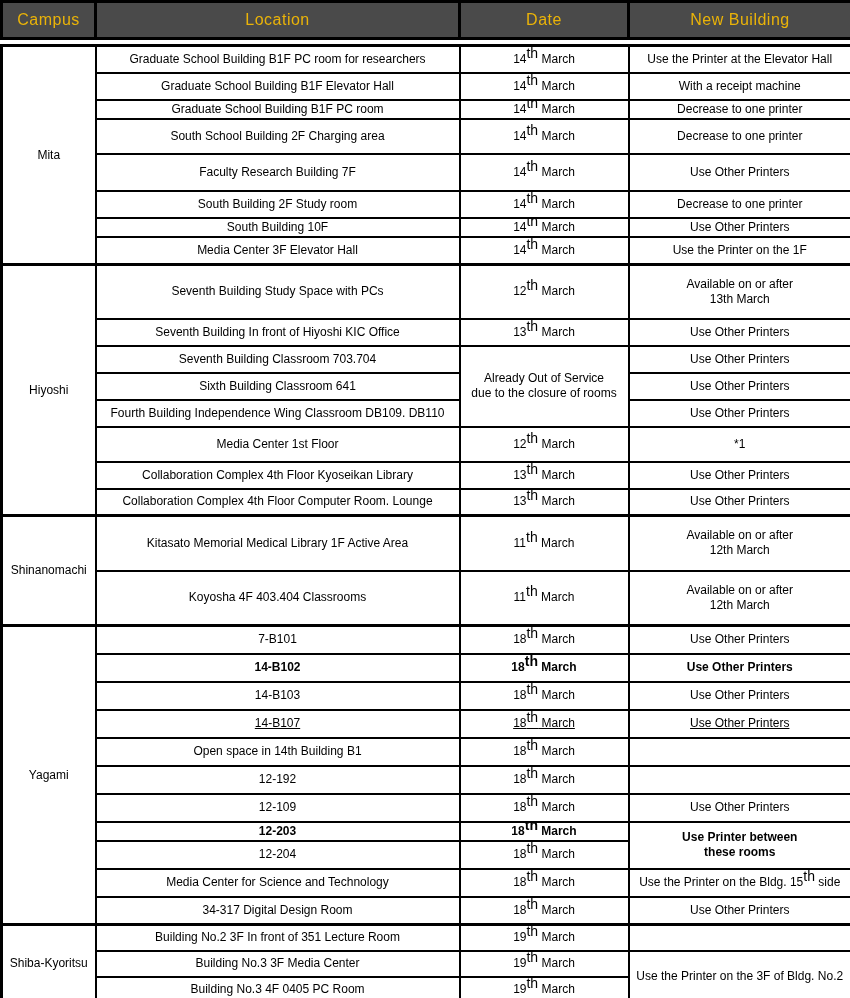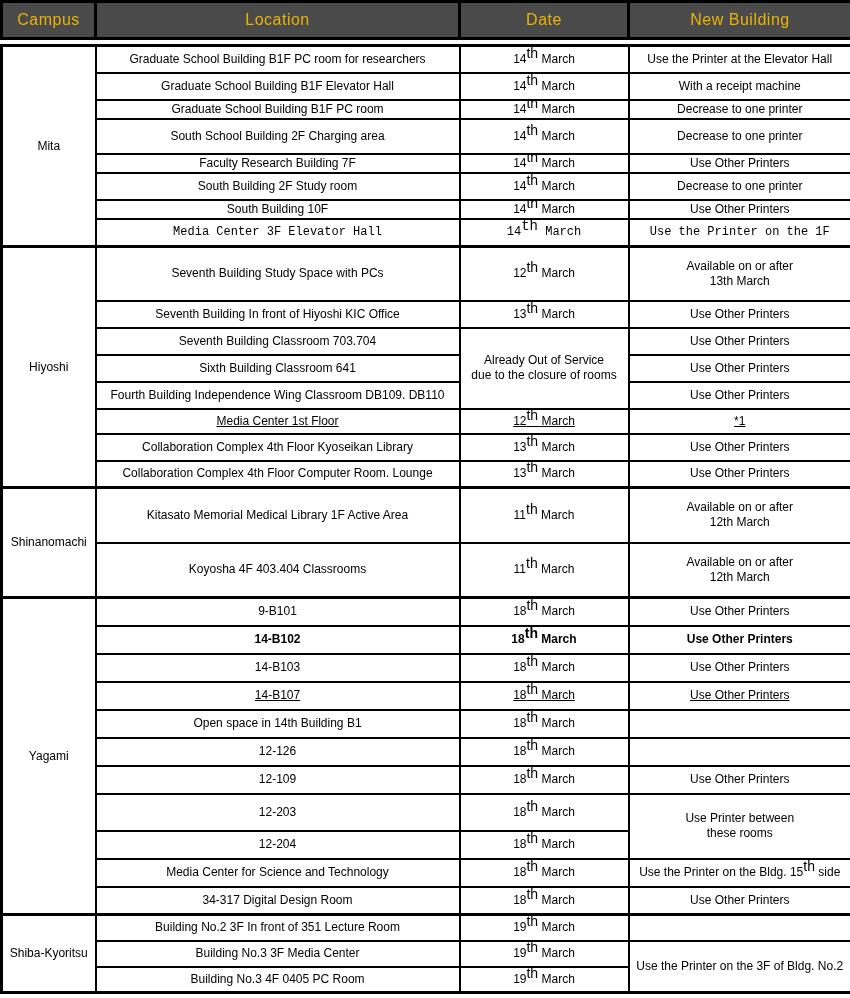--- a/index.html
+++ b/index.html
@@ -108,36 +108,36 @@
         <tr style="height: 16px; margin-top: 32px;">
           <td class="location-cell">Graduate School Building B1F PC room</td>
           <td class="date-cell">14<sup>th</sup> March</td>
           <td class="service-cell">Decrease to one printer</td>
         </tr>
         <tr style="height: 35px;">
           <td class="location-cell">South School Building 2F Charging area</td>
           <td class="date-cell">14<sup>th</sup> March</td>
           <td class="service-cell">Decrease to one printer</td>
         </tr>
-        <tr style="height: 19px;">
+        <tr style="height: 37px;">
           <td class="location-cell">Faculty Research Building 7F</td>
           <td class="date-cell">14<sup>th</sup> March</td>
           <td class="service-cell">Use Other Printers</td>
         </tr>
         <tr style="height: 27px;">
           <td class="location-cell">South Building 2F Study room</td>
           <td class="date-cell">14<sup>th</sup> March</td>
           <td class="service-cell">Decrease to one printer</td>
         </tr>
         <tr style="height: 17px;">
           <td class="location-cell">South Building 10F</td>
           <td class="date-cell">14<sup>th</sup> March</td>
           <td class="service-cell">Use Other Printers</td>
         </tr>
-        <tr style="height: 28px; font-family: Liberation Mono, monospace;">
+        <tr style="height: 28px;">
           <td class="location-cell">Media Center 3F Elevator Hall</td>
           <td class="date-cell">14<sup>th</sup> March</td>
           <td class="service-cell">Use the Printer on the 1F</td>
         </tr>
         <tr class="group-start" style="height: 54px;">
           <td class="campus-cell" rowspan="8">Hiyoshi</td>
           <td class="location-cell">Seventh Building Study Space with PCs</td>
           <td class="date-cell">12<sup>th</sup> March</td>
           <td class="service-cell">Available on or after<br>13th March</td>
         </tr>
@@ -152,21 +152,21 @@
           <td class="service-cell">Use Other Printers</td>
         </tr>
         <tr style="height: 27px;">
           <td class="location-cell">Sixth Building Classroom 641</td>
           <td class="service-cell">Use Other Printers</td>
         </tr>
         <tr style="height: 27px;">
           <td class="location-cell">Fourth Building Independence Wing Classroom DB109. DB110</td>
           <td class="service-cell">Use Other Printers</td>
         </tr>
-        <tr style="height: 25px; text-decoration: underline;">
+        <tr style="height: 35px;">
           <td class="location-cell">Media Center 1st Floor</td>
           <td class="date-cell">12<sup>th</sup> March</td>
           <td class="service-cell">*1</td>
         </tr>
         <tr style="height: 27px;">
           <td class="location-cell">Collaboration Complex 4th Floor Kyoseikan Library</td>
           <td class="date-cell">13<sup>th</sup> March</td>
           <td class="service-cell">Use Other Printers</td>
         </tr>
         <tr style="height: 27px;">
@@ -180,21 +180,21 @@
           <td class="date-cell">11<sup>th</sup> March</td>
           <td class="service-cell">Available on or after<br>12th March</td>
         </tr>
         <tr style="height: 55px;">
           <td class="location-cell">Koyosha 4F 403.404 Classrooms</td>
           <td class="date-cell">11<sup>th</sup> March</td>
           <td class="service-cell">Available on or after<br>12th March</td>
         </tr>
         <tr class="group-start" style="height: 28px;">
           <td class="campus-cell" rowspan="11">Yagami</td>
-          <td class="location-cell">9-B101</td>
+          <td class="location-cell">7-B101</td>
           <td class="date-cell">18<sup>th</sup> March</td>
           <td class="service-cell">Use Other Printers</td>
         </tr>
         <tr style="height: 28px; font-weight: bold;">
           <td class="location-cell">14-B102</td>
           <td class="date-cell">18<sup>th</sup> March</td>
           <td class="service-cell">Use Other Printers</td>
         </tr>
         <tr style="height: 28px;">
           <td class="location-cell">14-B103</td>
@@ -205,30 +205,30 @@
           <td class="location-cell">14-B107</td>
           <td class="date-cell">18<sup>th</sup> March</td>
           <td class="service-cell">Use Other Printers</td>
         </tr>
         <tr style="height: 28px;">
           <td class="location-cell">Open space in 14th Building B1</td>
           <td class="date-cell">18<sup>th</sup> March</td>
           <td class="service-cell"></td>
         </tr>
         <tr style="height: 28px;">
-          <td class="location-cell">12-126</td>
+          <td class="location-cell">12-192</td>
           <td class="date-cell">18<sup>th</sup> March</td>
           <td class="service-cell"></td>
         </tr>
         <tr style="height: 28px;">
           <td class="location-cell">12-109</td>
           <td class="date-cell">18<sup>th</sup> March</td>
           <td class="service-cell">Use Other Printers</td>
         </tr>
-        <tr style="height: 37px;">
+        <tr style="height: 19px; font-weight: bold;">
           <td class="location-cell">12-203</td>
           <td class="date-cell">18<sup>th</sup> March</td>
           <td class="service-cell" rowspan="2">Use Printer between<br>these rooms</td>
         </tr>
         <tr style="height: 28px;">
           <td class="location-cell">12-204</td>
           <td class="date-cell">18<sup>th</sup> March</td>
         </tr>
         <tr style="height: 28px;">
           <td class="location-cell">Media Center for Science and Technology</td>

